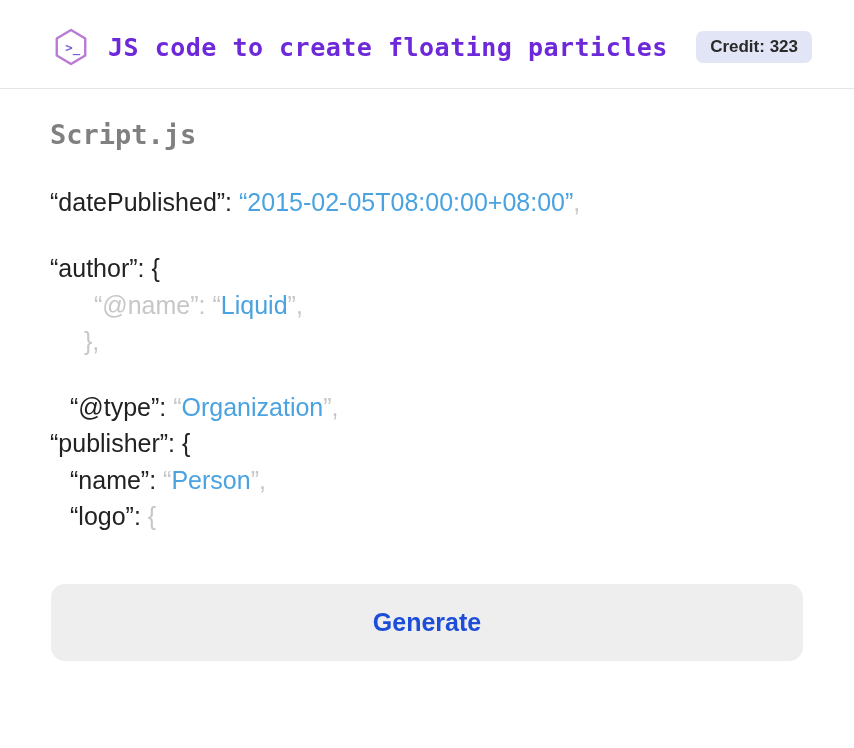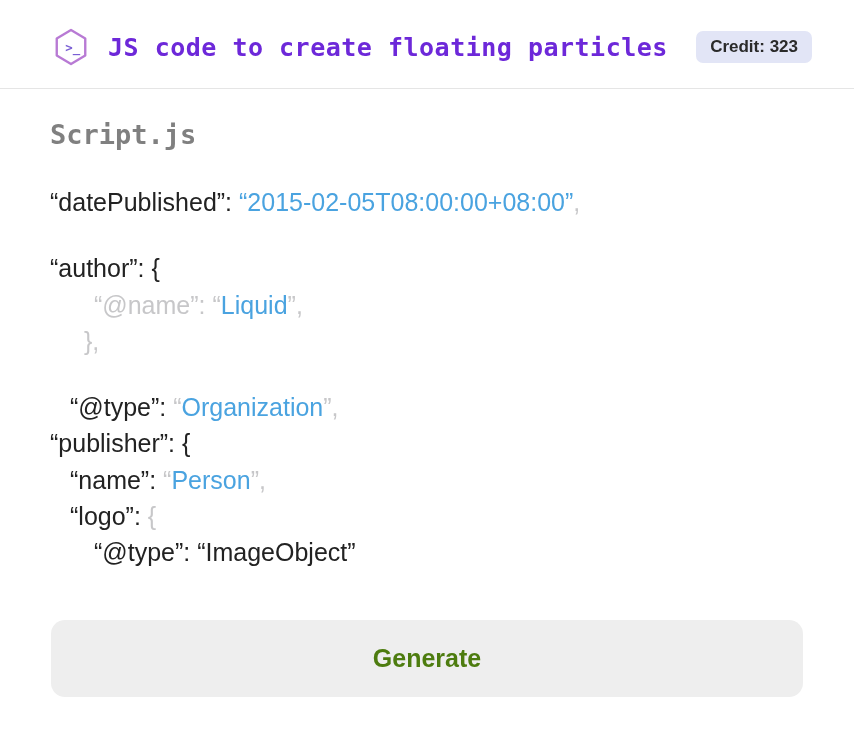--- a/index.html
+++ b/index.html
@@ -80,21 +80,21 @@
       display: block;
       width: 100%;
       max-width: 752px;
       margin: 50px auto 0 auto;
       background: #eeeeee;
       border: none;
       border-radius: 14px;
       padding: 24px 0;
       font-size: 25px;
       font-weight: 600;
-      color: #4d7c0f;
+      color: #1d4ed8;
       cursor: pointer;
       font-family: inherit;
     }
   </style>
 </head>
 <body>
 
 <div class="header">
   <div class="header-left">
     <div class="logo-hex">
@@ -128,18 +128,17 @@
     <div class="spacer"></div>
 
     <div class="code-line indent2"><span>“@type”: </span><span class="faded">“</span><span class="blue">Organization</span><span class="faded">”</span><span class="faded">,</span></div>
 
     <div class="code-line"><span>“publisher”: {</span></div>
 
     <div class="code-line indent2"><span>“name”: </span><span class="faded">“</span><span class="blue">Person</span><span class="faded">”</span><span class="faded">,</span></div>
 
     <div class="code-line indent2"><span>“logo”: </span><span class="faded">{</span></div>
 
-    <div class="code-line indent3"><span>“@type”: “ImageObject”</span></div>
 
   </div>
 
   <button class="generate-btn">Generate</button>
 </div>
 
 </body></html>

